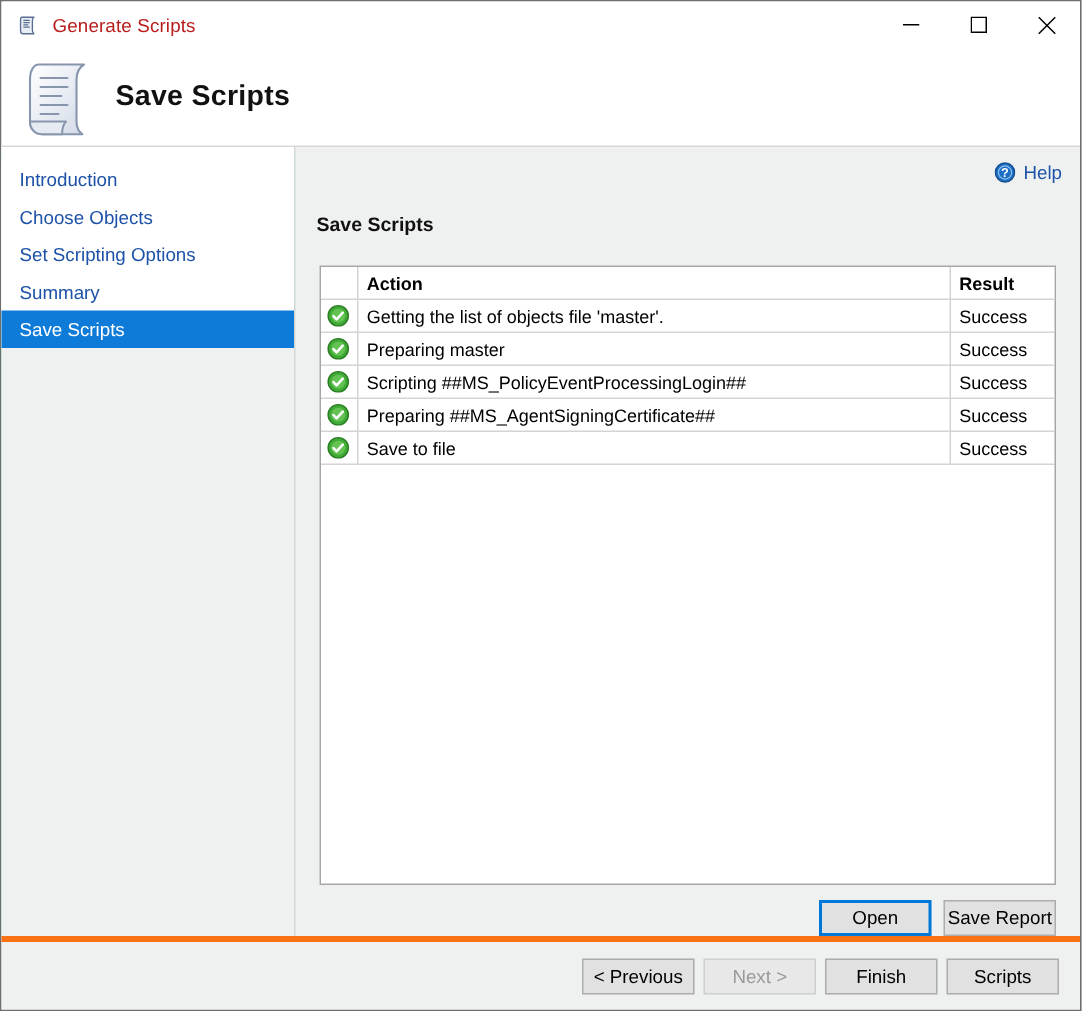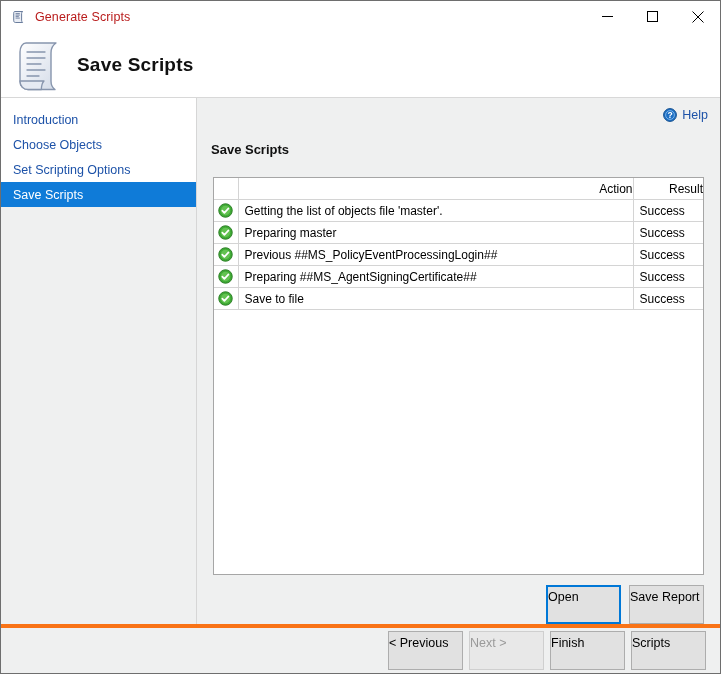--- a/index.html
+++ b/index.html
@@ -172,22 +172,22 @@
   table.actions {
     width: 100%;
     border-collapse: collapse;
     table-layout: fixed;
     font-size: 12px;
   }
   table.actions col.c-icon { width: 24px; }
   table.actions col.c-result { width: 70px; }
   table.actions th {
     height: 21px;
-    font-weight: normal;
-    text-align: right;
+    font-weight: bold;
+    text-align: left;
     background: #ffffff;
     border-right: 1px solid #d4d4d4;
     border-bottom: 1px solid #d4d4d4;
     padding: 0 0 0 6px;
     color: #000;
   }
   table.actions th.blank { padding: 0; }
   table.actions th:last-child { border-right: none; }
   table.actions td {
     height: 21px;
@@ -212,26 +212,27 @@
     gap: 8px;
     padding: 10px 16px 0 16px;
   }
 
   .btn {
     font-family: "Liberation Sans", sans-serif;
     font-size: 12.5px;
     color: #000;
     background: #e1e1e1;
     border: 1px solid #adadad;
-    height: 39px;
+    height: 24px;
     min-width: 75px;
     padding: 0 0;
     box-sizing: border-box;
     cursor: pointer;
     line-height: 23px;
+    text-align: center;
   }
   .btn.focused {
     border: 2px solid #0078d7;
     background: #e1e1e1;
     line-height: 21px;
   }
   .btn.disabled {
     color: #9a9a9a;
     background: #e8e8e8;
     border-color: #cfcfcf;
@@ -308,20 +309,23 @@
       <div class="sidebar-top">
         <div class="sidebar-item">
           <span>Introduction</span>
         </div>
         <div class="sidebar-item">
           <span>Choose Objects</span>
         </div>
         <div class="sidebar-item">
           <span>Set Scripting Options</span>
         </div>
+        <div class="sidebar-item">
+          <span>Summary</span>
+        </div>
         <div class="sidebar-item active">
           <span>Save Scripts</span>
         </div>
       </div>
     </div>
 
     <div class="content">
 
       <div class="help-row">
         <span class="help-link">
@@ -382,21 +386,21 @@
             <tr>
               <td class="icon-cell">
                 <span class="status-icon">
                   <svg viewBox="0 0 16 16" width="15" height="15">
                     <circle cx="8" cy="8" r="7.2" fill="#3faa35" stroke="#2a7d23" stroke-width="1"></circle>
                     <circle cx="8" cy="8" r="5" fill="#63c251"></circle>
                     <path d="M4.6 8.2l2.2 2.4 4.4-4.8" fill="none" stroke="#ffffff" stroke-width="1.8" stroke-linecap="round" stroke-linejoin="round"></path>
                   </svg>
                 </span>
               </td>
-              <td>Previous ##MS_PolicyEventProcessingLogin##</td>
+              <td>Scripting ##MS_PolicyEventProcessingLogin##</td>
               <td>Success</td>
             </tr>
             <tr>
               <td class="icon-cell">
                 <span class="status-icon">
                   <svg viewBox="0 0 16 16" width="15" height="15">
                     <circle cx="8" cy="8" r="7.2" fill="#3faa35" stroke="#2a7d23" stroke-width="1"></circle>
                     <circle cx="8" cy="8" r="5" fill="#63c251"></circle>
                     <path d="M4.6 8.2l2.2 2.4 4.4-4.8" fill="none" stroke="#ffffff" stroke-width="1.8" stroke-linecap="round" stroke-linejoin="round"></path>
                   </svg>

